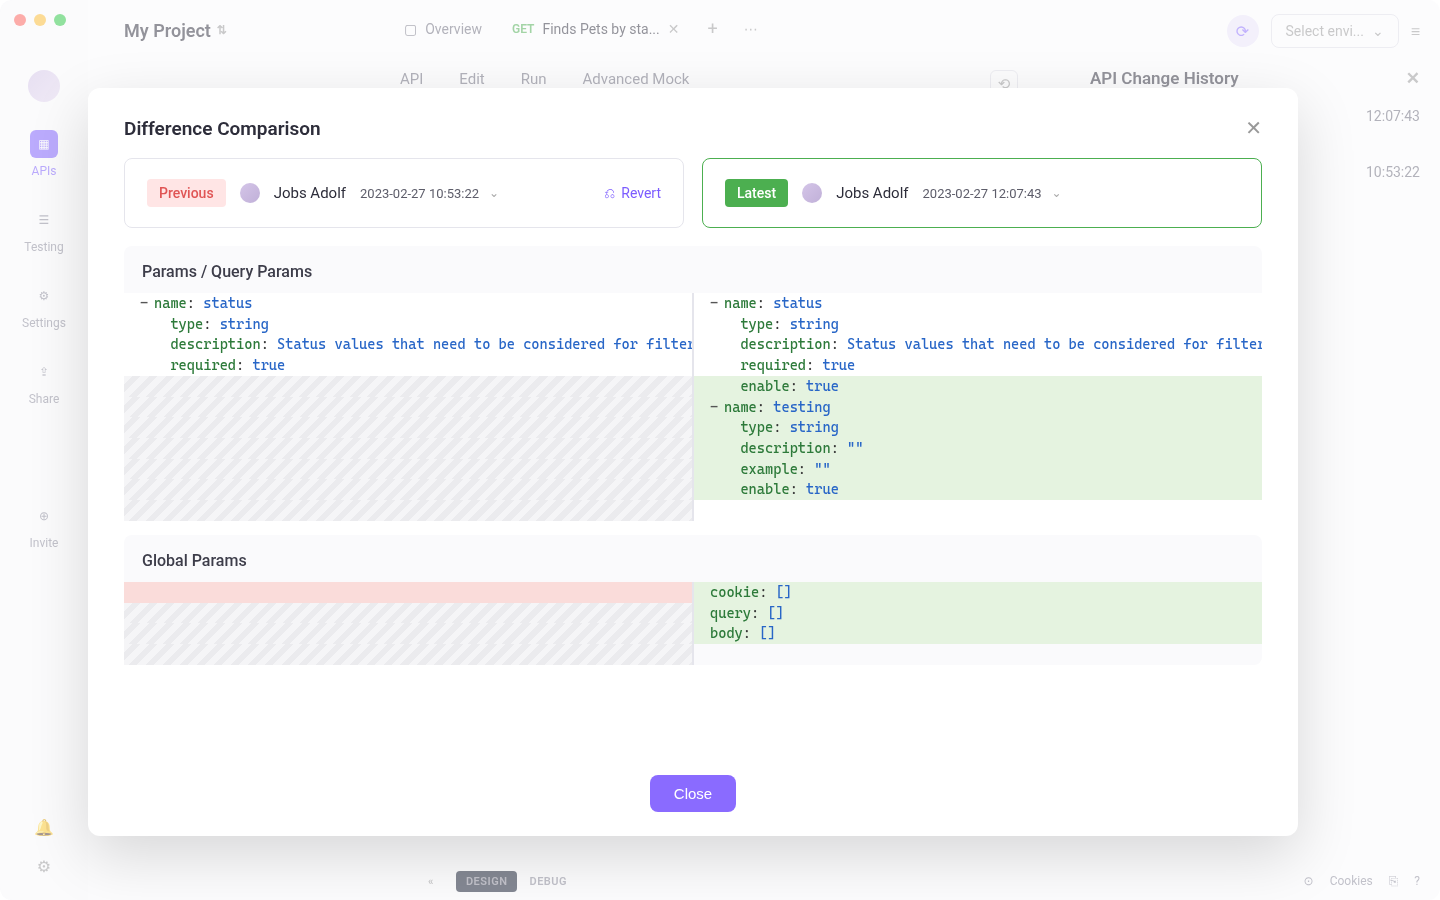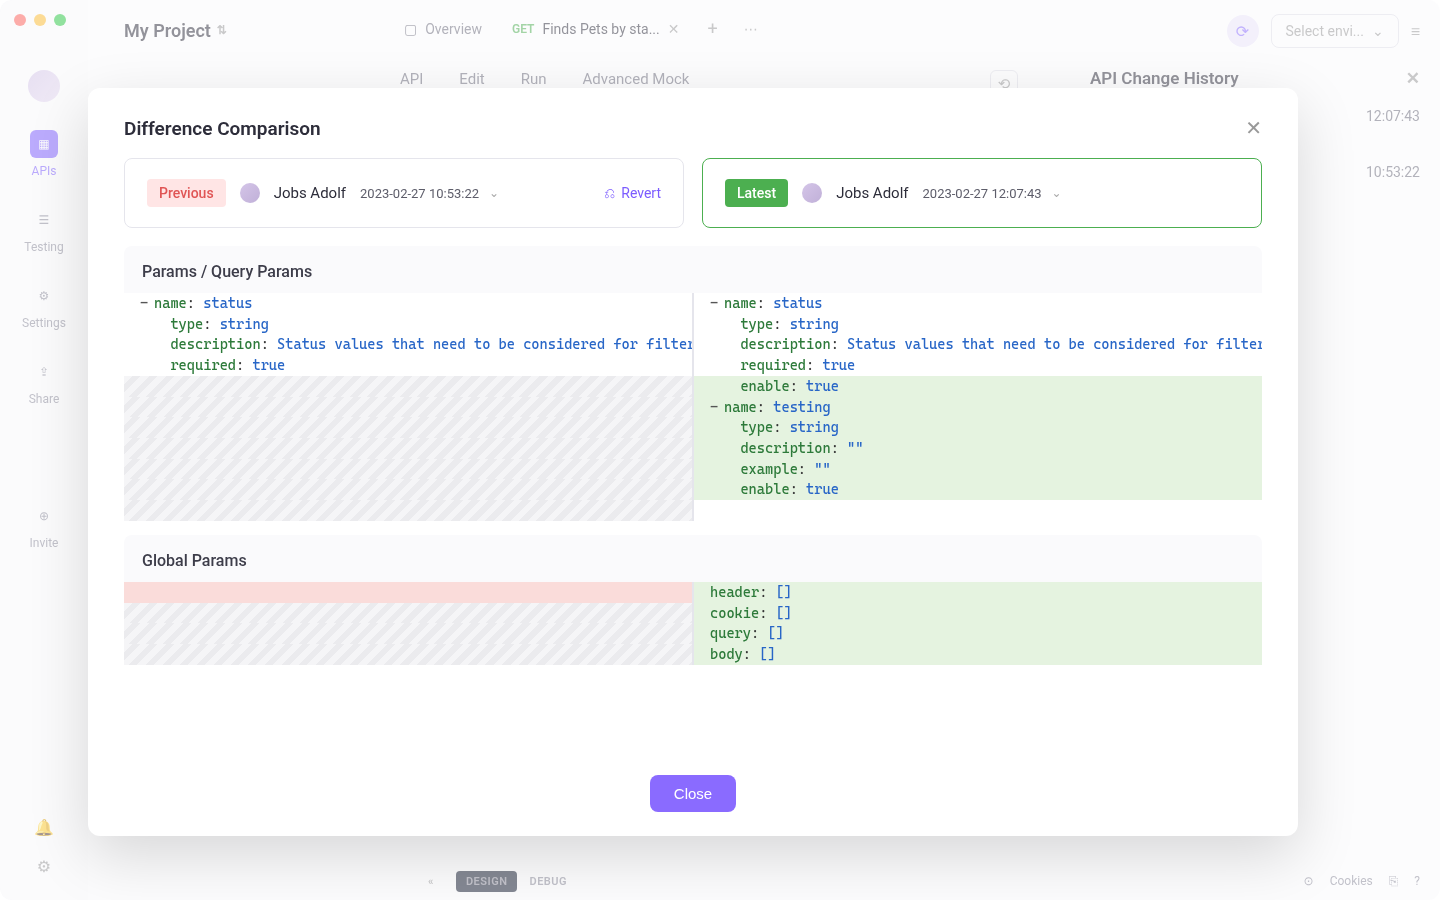--- a/index.html
+++ b/index.html
@@ -490,23 +490,20 @@
           </div>
           <div class="line-wrap hatched">
             <div class="code-line">&nbsp;</div>
           </div>
           <div class="line-wrap hatched">
             <div class="code-line">&nbsp;</div>
           </div>
         </div>
       <div class="diff-pane" id="global-right">
           <div class="line-wrap added-bg">
-            <div class="code-line" style="padding-left:16px"><span class="key">header</span><span class="punc">: </span><span class="val-str">[]</span></div>
-          </div>
-          <div class="line-wrap added-bg">
             <div class="code-line" style="padding-left:16px"><span class="key">cookie</span><span class="punc">: </span><span class="val-str">[]</span></div>
           </div>
           <div class="line-wrap added-bg">
             <div class="code-line" style="padding-left:16px"><span class="key">query</span><span class="punc">: </span><span class="val-str">[]</span></div>
           </div>
           <div class="line-wrap added-bg">
             <div class="code-line" style="padding-left:16px"><span class="key">body</span><span class="punc">: </span><span class="val-str">[]</span></div>
           </div>
         </div>
     </div>

